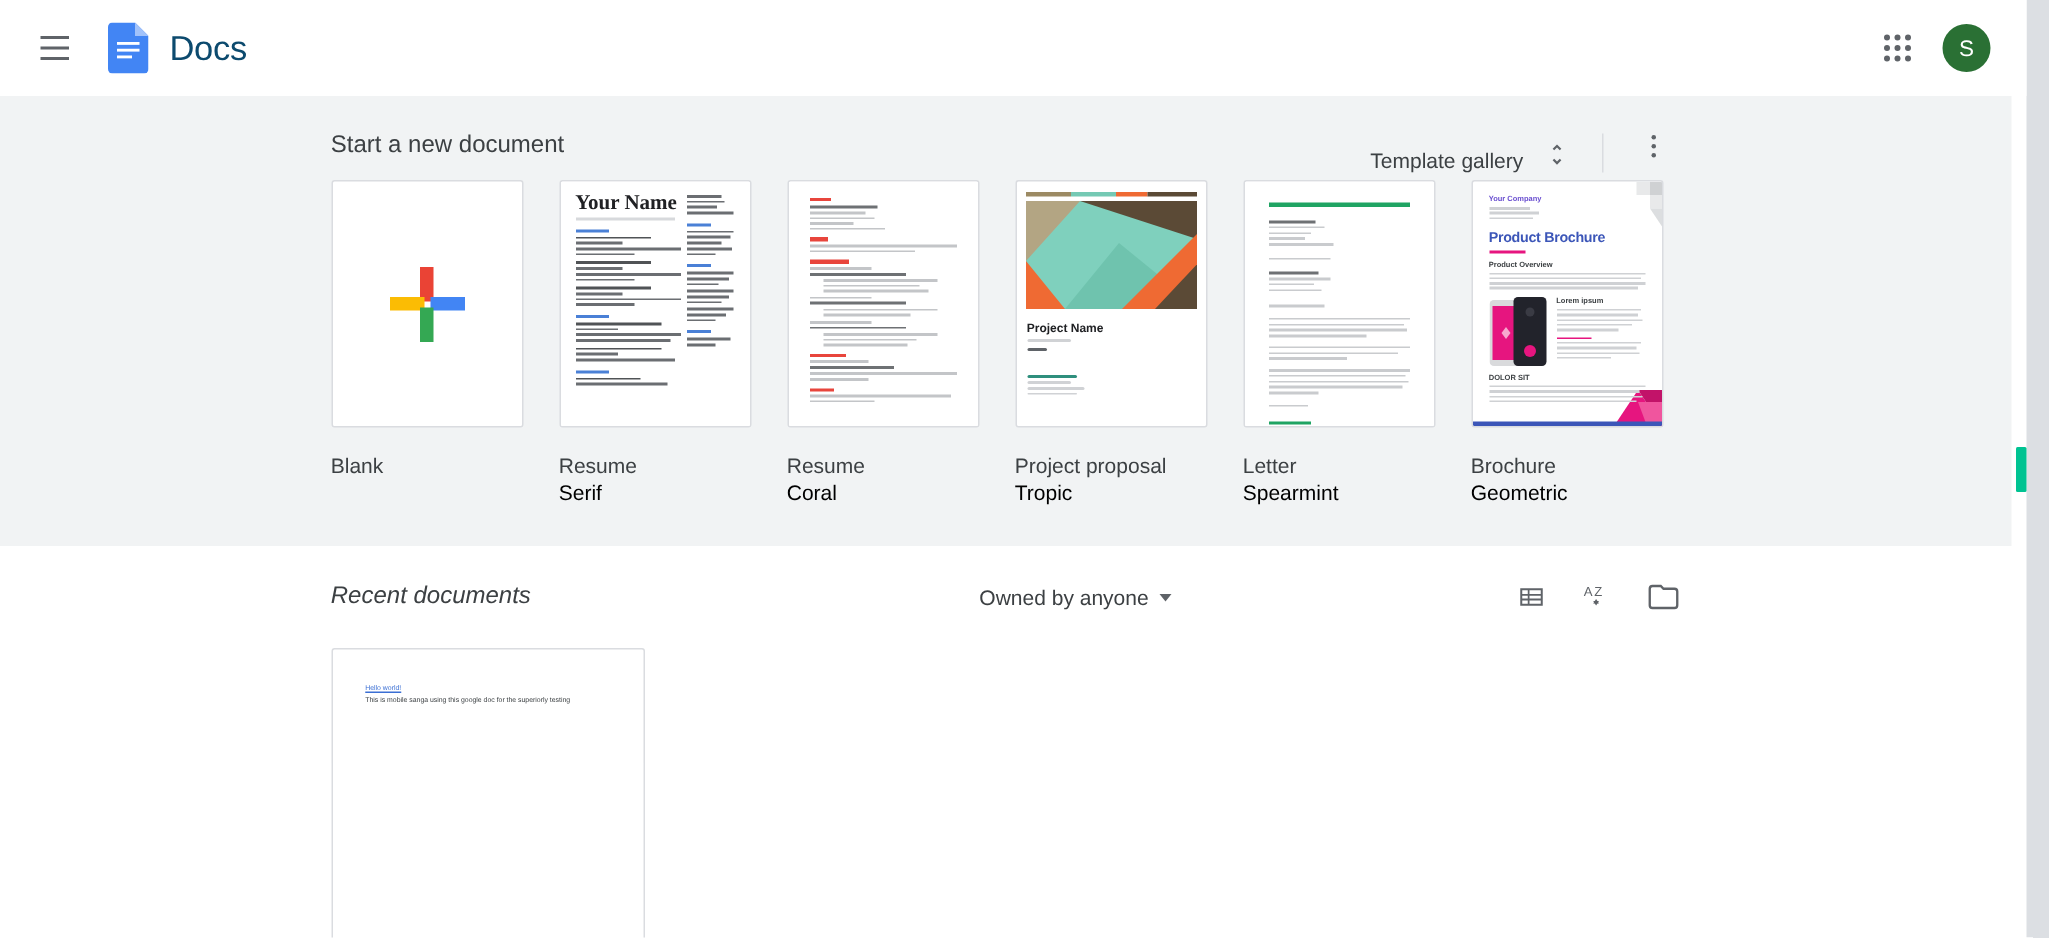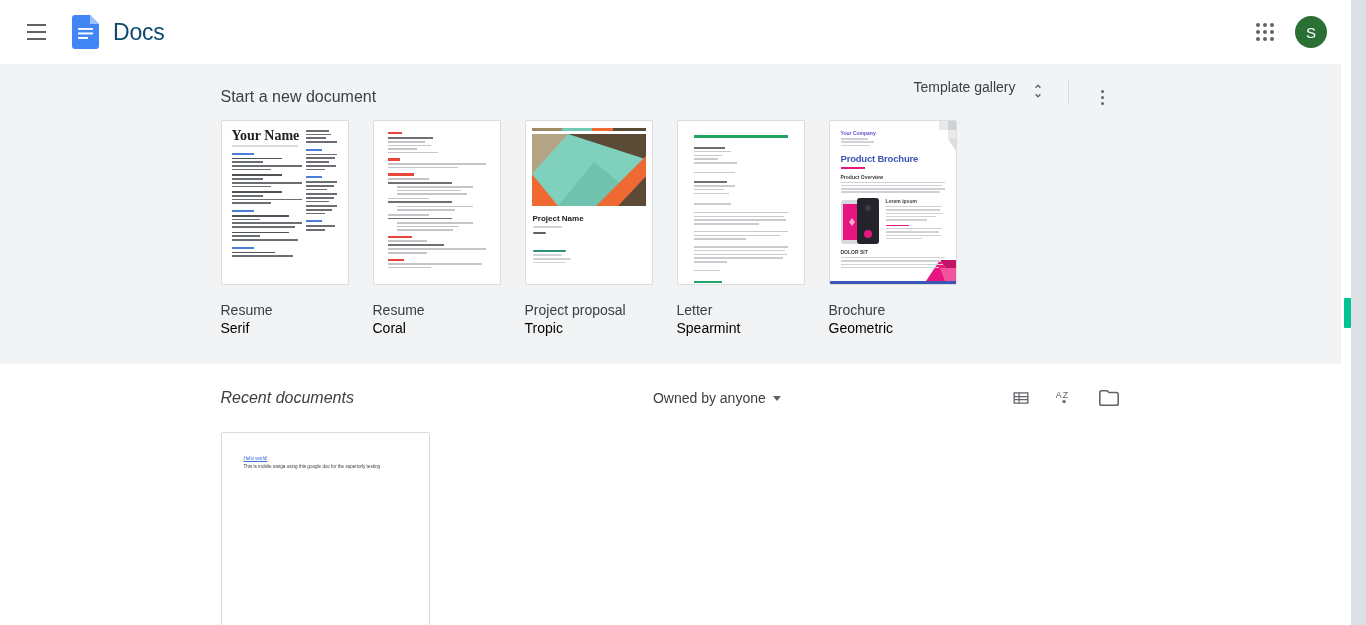--- a/index.html
+++ b/index.html
@@ -91,21 +91,21 @@
     width: 1341px; height: 300px;
     background: #f1f3f4;
   }
   .section-inner { width: 900px; margin: 0 auto; position: relative; }
   .tpl-head {
     display: flex; align-items: center; height: 50px;
     padding-top: 16px;
   }
   .tpl-title { font-size: 16px; color: #3c4043; }
   .tpl-head-right {
-    margin-left: auto; display: flex; align-items: flex-start; gap: 4px;
+    margin-left: auto; display: flex; align-items: flex-end; gap: 4px;
   }
   .tpl-gallery { font-size: 14px; color: #3c4043; cursor: pointer; }
   .updown {
     width: 24px; height: 24px; display: flex; align-items: center; justify-content: center;
     cursor: pointer; margin-left: 6px;
   }
   .divider-v { width: 1px; height: 26px; background: #dadce0; margin: 0 12px 0 14px; }
   .kebab {
     width: 36px; height: 36px; display: flex; flex-direction: column;
     align-items: center; justify-content: center; gap: 3px; cursor: pointer; border-radius: 50%;
@@ -258,20 +258,32 @@
           <span class="kebab">
             <i></i>
             <i></i>
             <i></i>
           </span>
         </div>
       </div>
 
       <div class="tpl-row">
 
+        <div class="tpl-card">
+          <div class="tpl-thumb">
+            <span class="gplus">
+              <i class="gp-red"></i>
+              <i class="gp-yellow"></i>
+              <i class="gp-blue"></i>
+              <i class="gp-green"></i>
+            </span>
+          </div>
+          <div class="tpl-name">Blank</div>
+          <div class="tpl-sub"></div>
+        </div>
 
         <div class="tpl-card">
           <div class="tpl-thumb">
             <div class="doc" style="padding:0;">
               <div class="rs-colL">
                 <div class="rs-name">Your Name</div>
                 <div class="rs-b" style="width:92%;background:#d7d9dc;margin-top:4px;"></div>
                 <div class="rs-h"></div>
                 <div class="rs-b" style="width:70%;background:#505356"></div>
                 <div class="rs-b" style="width:44%"></div>

